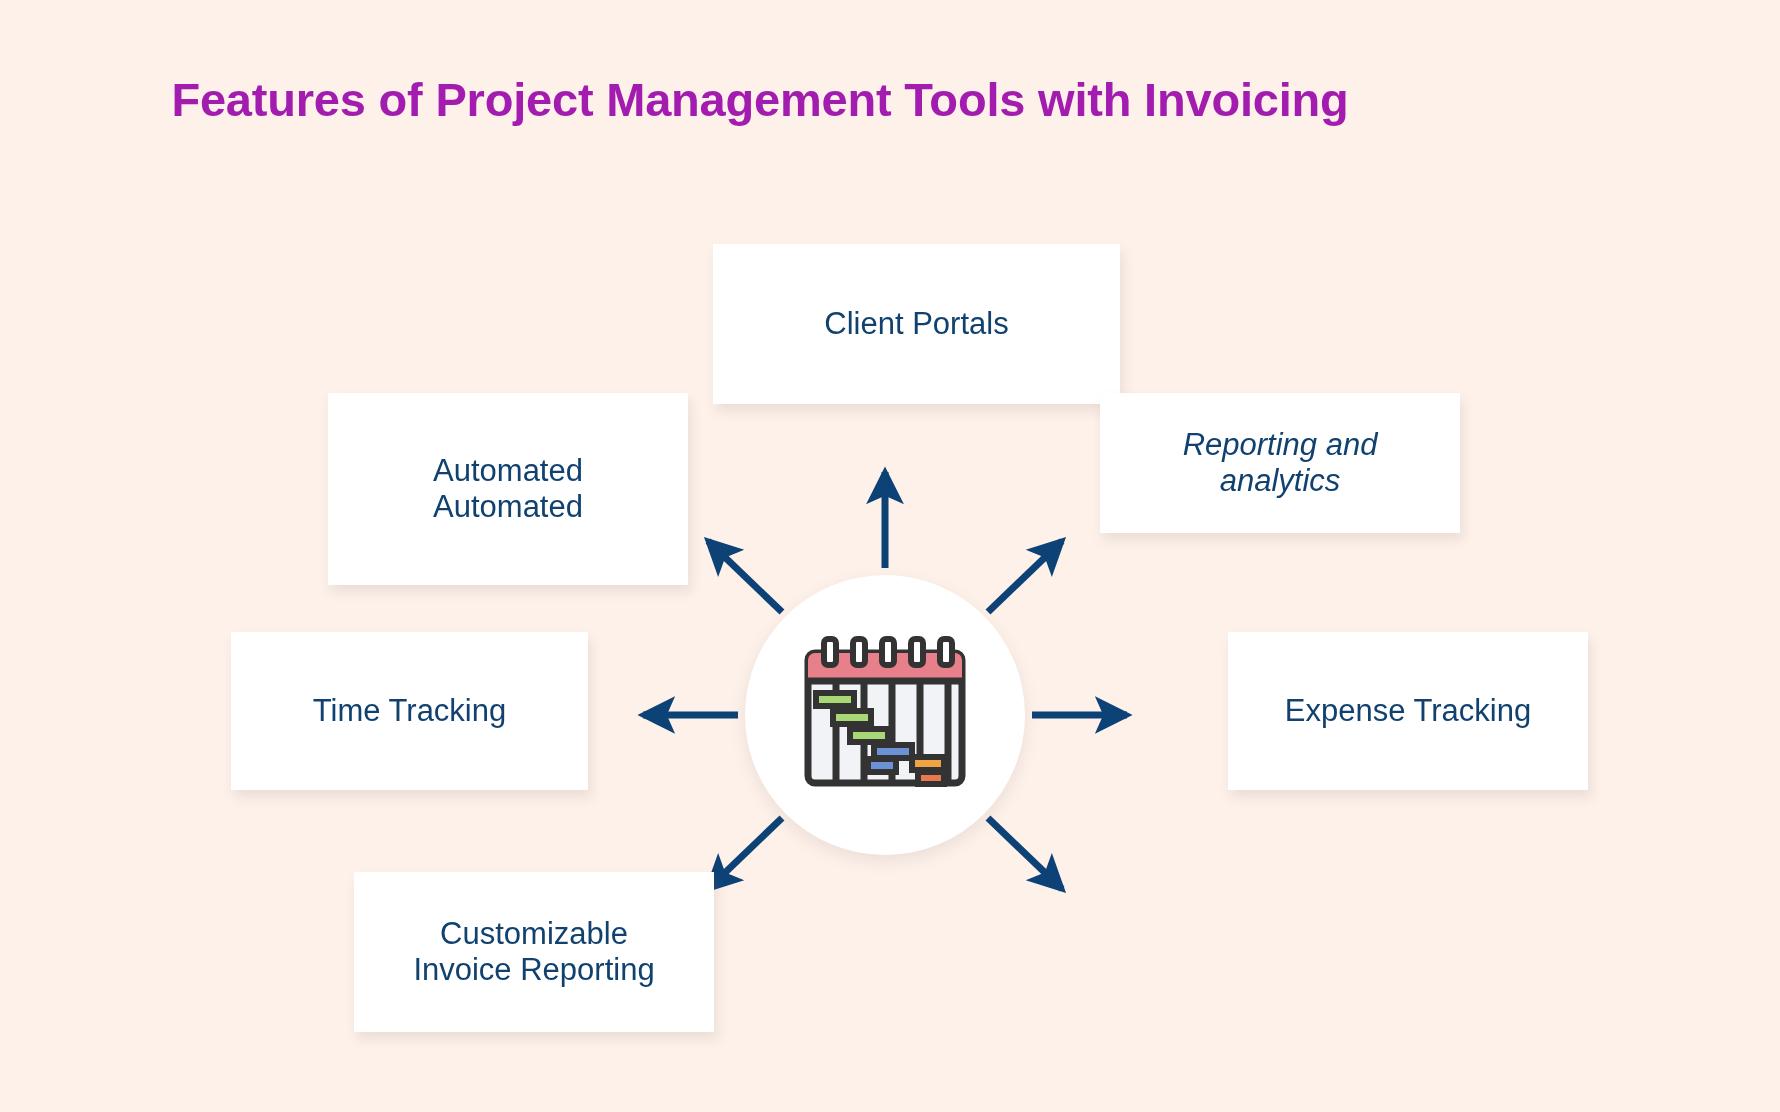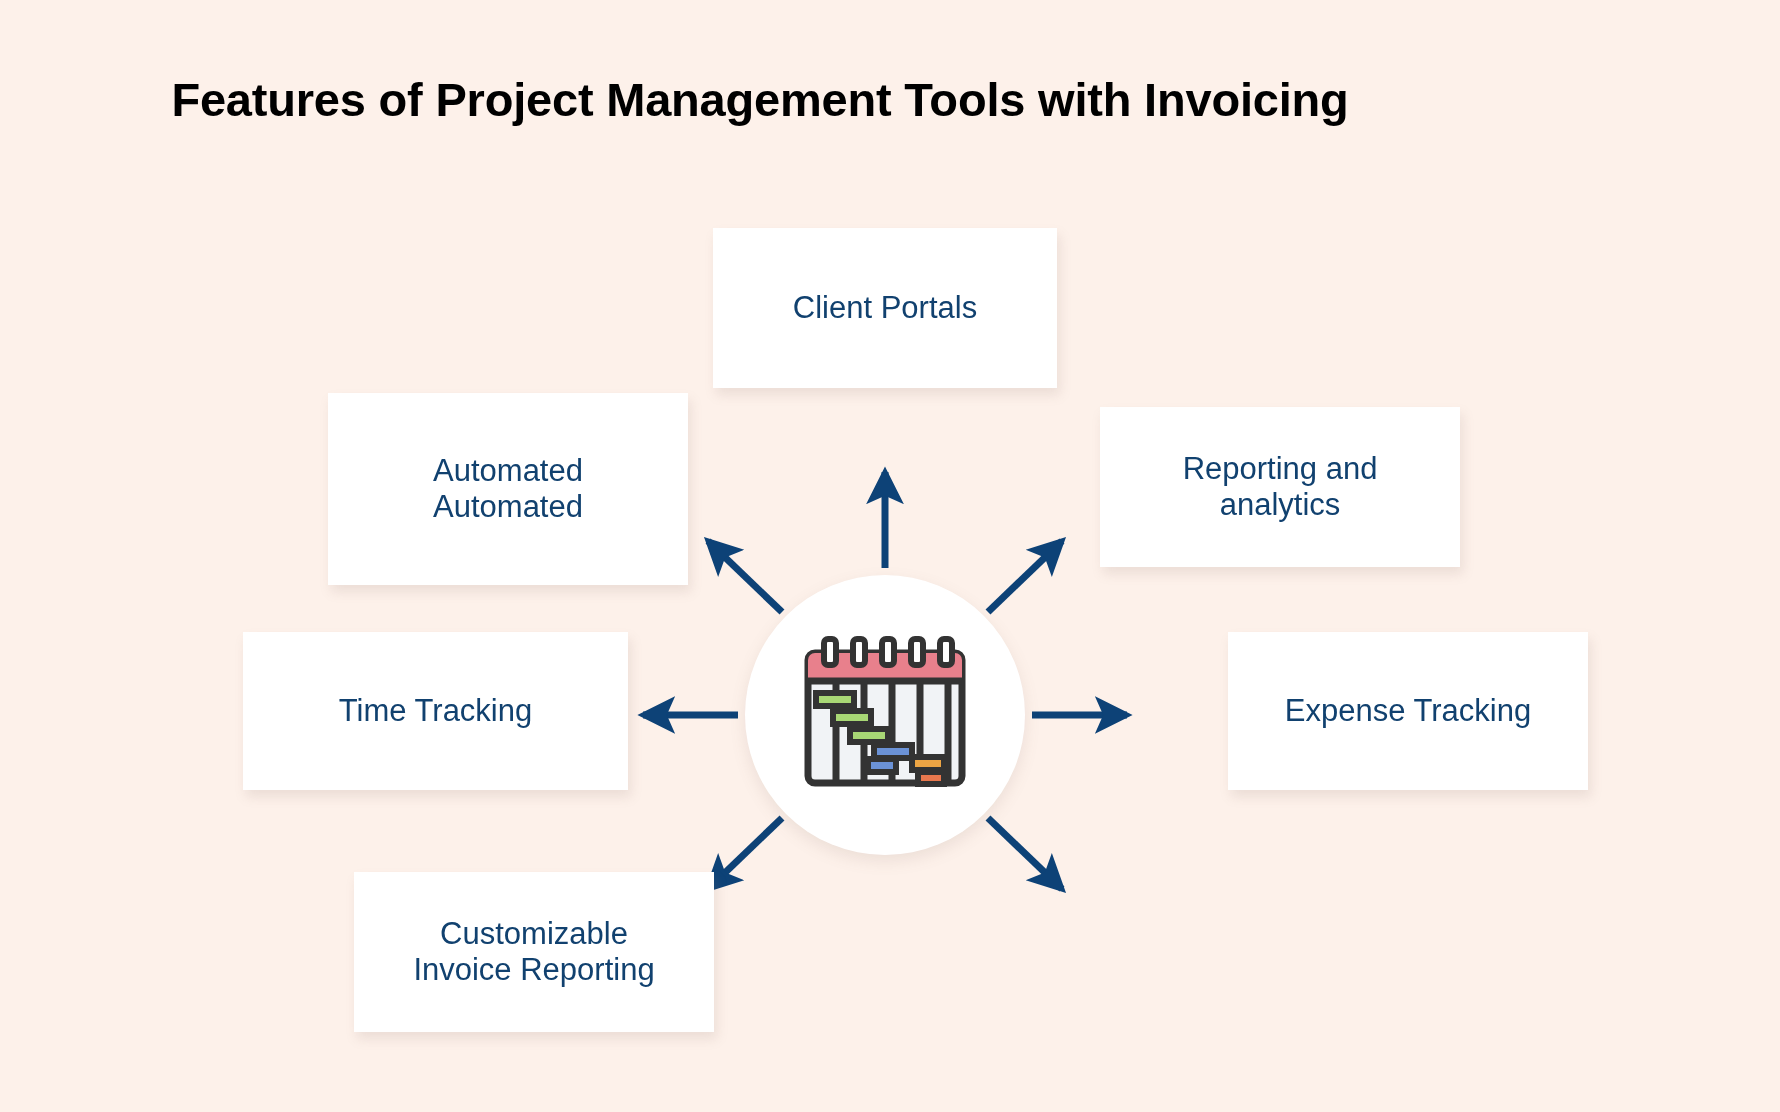--- a/index.html
+++ b/index.html
@@ -24,21 +24,21 @@
 
   
   .page-title {
     position: absolute;
     left: 0;
     top: 72px;
     width: 1520px;
     text-align: center;
     font-size: 47px;
     font-weight: bold;
-    color: #000000;
+    color: #a21caf;
     letter-spacing: -0.2px;
     white-space: nowrap;
   }
 
   
   .arrows-layer {
     position: absolute;
     left: 0; top: 0;
     width: 1780px;
     height: 1112px;
@@ -77,24 +77,24 @@
     text-align: center;
     z-index: 2;
   }
   .feature-label {
     font-size: 31px;
     color: #11416f;
     line-height: 1.15;
     padding: 0 14px;
   }
 
-  .box-client-portals       { left: 713px;  top: 228px; width: 344px; height: 160px; text-align: right; }
+  .box-client-portals       { left: 713px;  top: 244px; width: 407px; height: 160px; text-align: right; }
   .box-automated-invoicing  { left: 328px;  top: 393px; width: 360px; height: 192px; }
-  .box-reporting-analytics  { left: 1100px; top: 407px; width: 360px; height: 160px; }
-  .box-time-tracking        { left: 243px;  top: 632px; width: 385px; height: 158px; text-align: center; }
+  .box-reporting-analytics  { left: 1100px; top: 393px; width: 360px; height: 140px; font-style: italic; }
+  .box-time-tracking        { left: 231px;  top: 632px; width: 357px; height: 158px; text-align: center; }
   .box-expense-tracking     { left: 1228px; top: 632px; width: 360px; height: 158px; }
   .box-invoice-templates    { left: 330px;  top: 872px; width: 360px; height: 160px; margin-left: 24px; }
   .box-task-management      { left: 1100px; top: 872px; width: 360px; height: 160px; }
 </style>
 </head>
 <body>
 
 <div class="canvas">
 
   <div class="page-title">Features of Project Management Tools with Invoicing</div>

